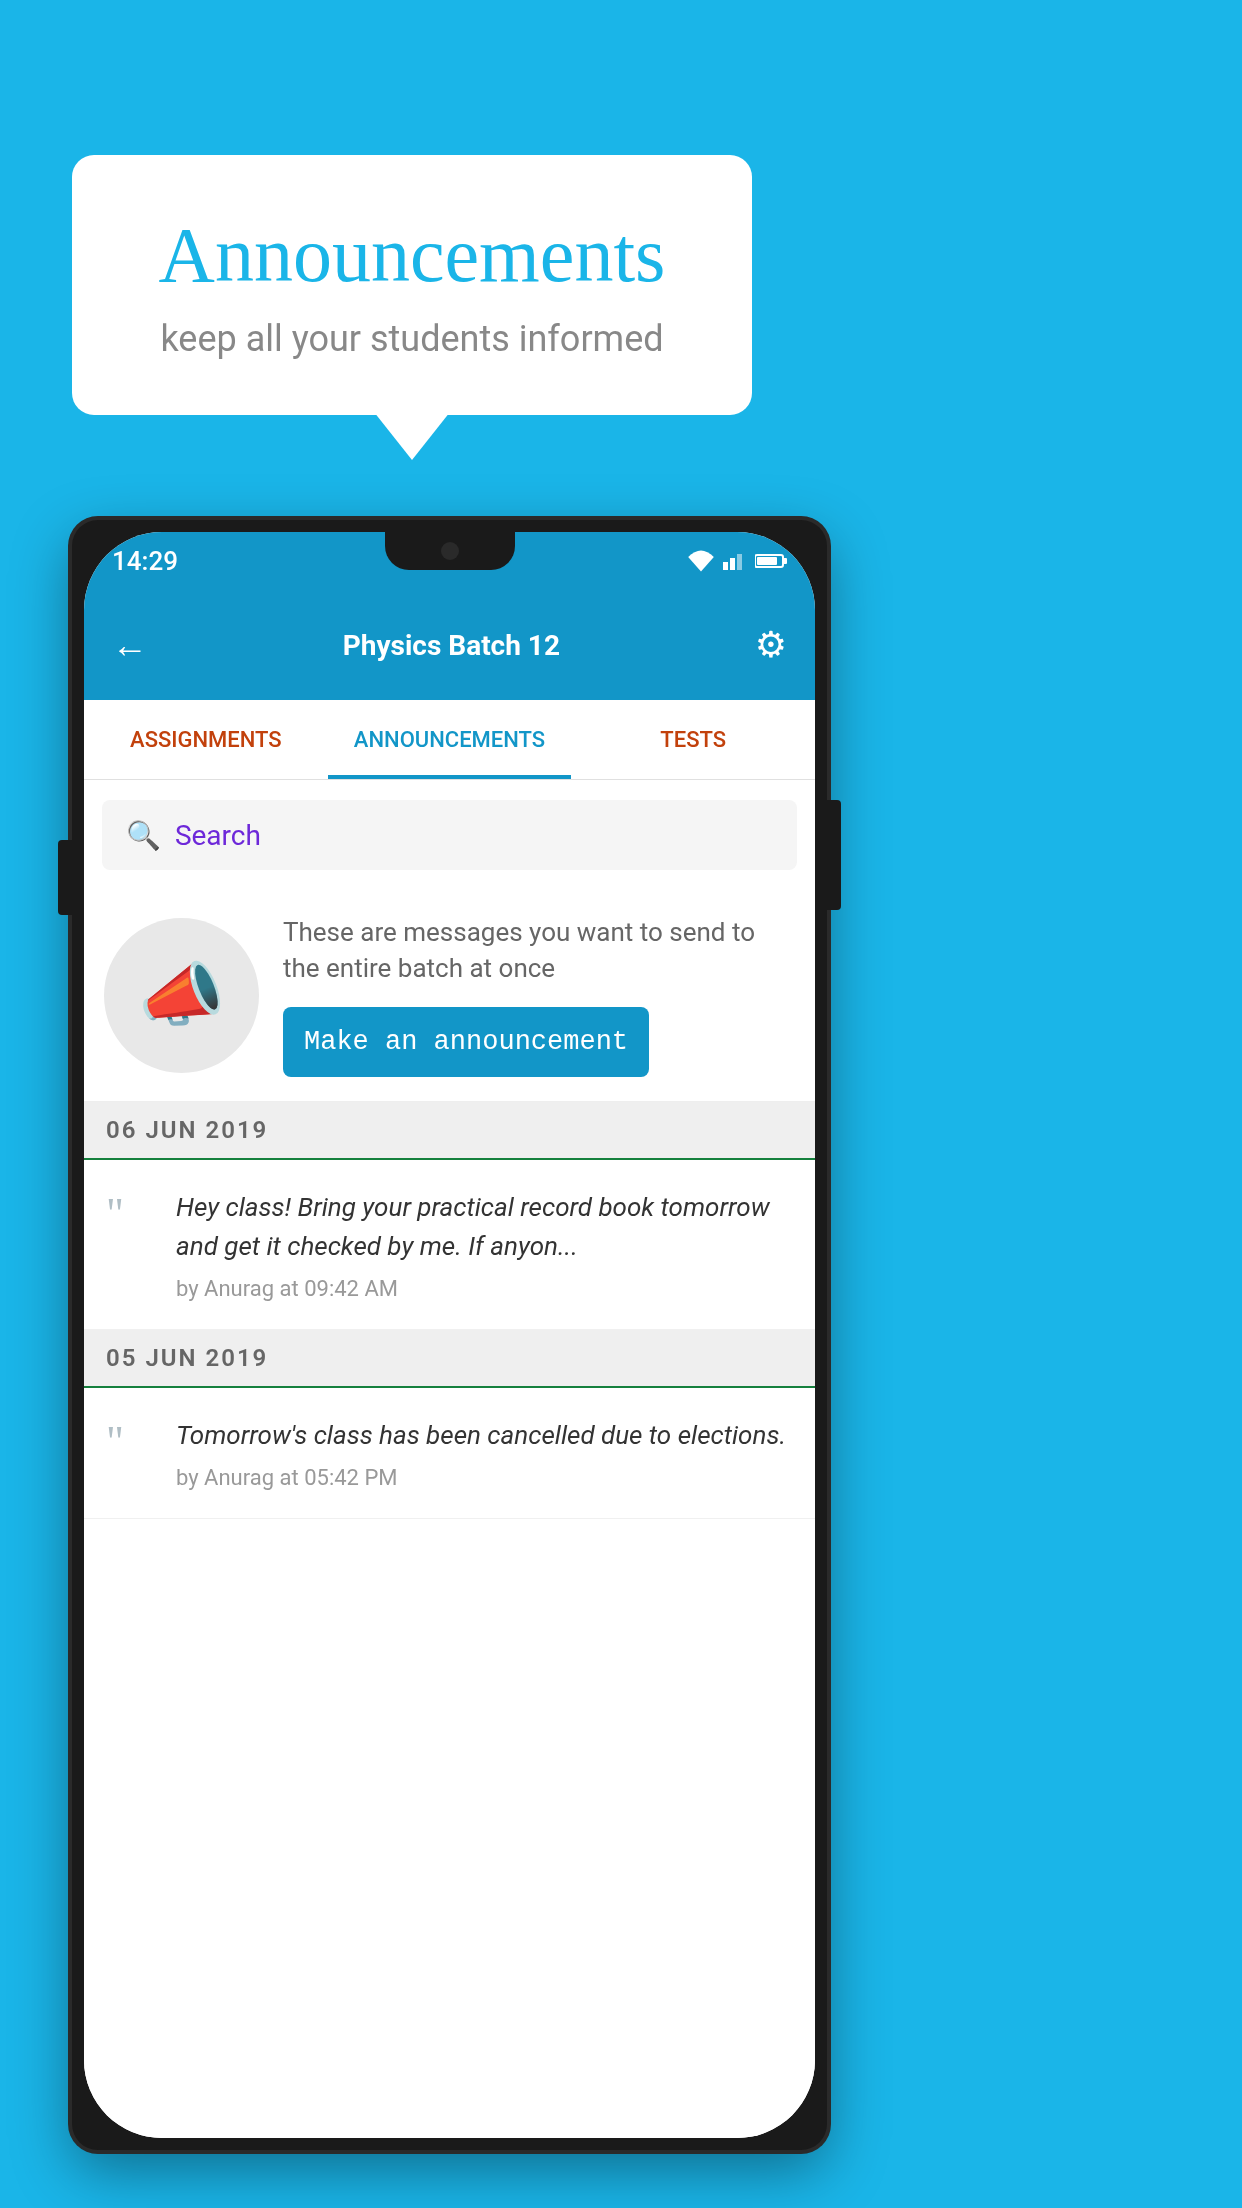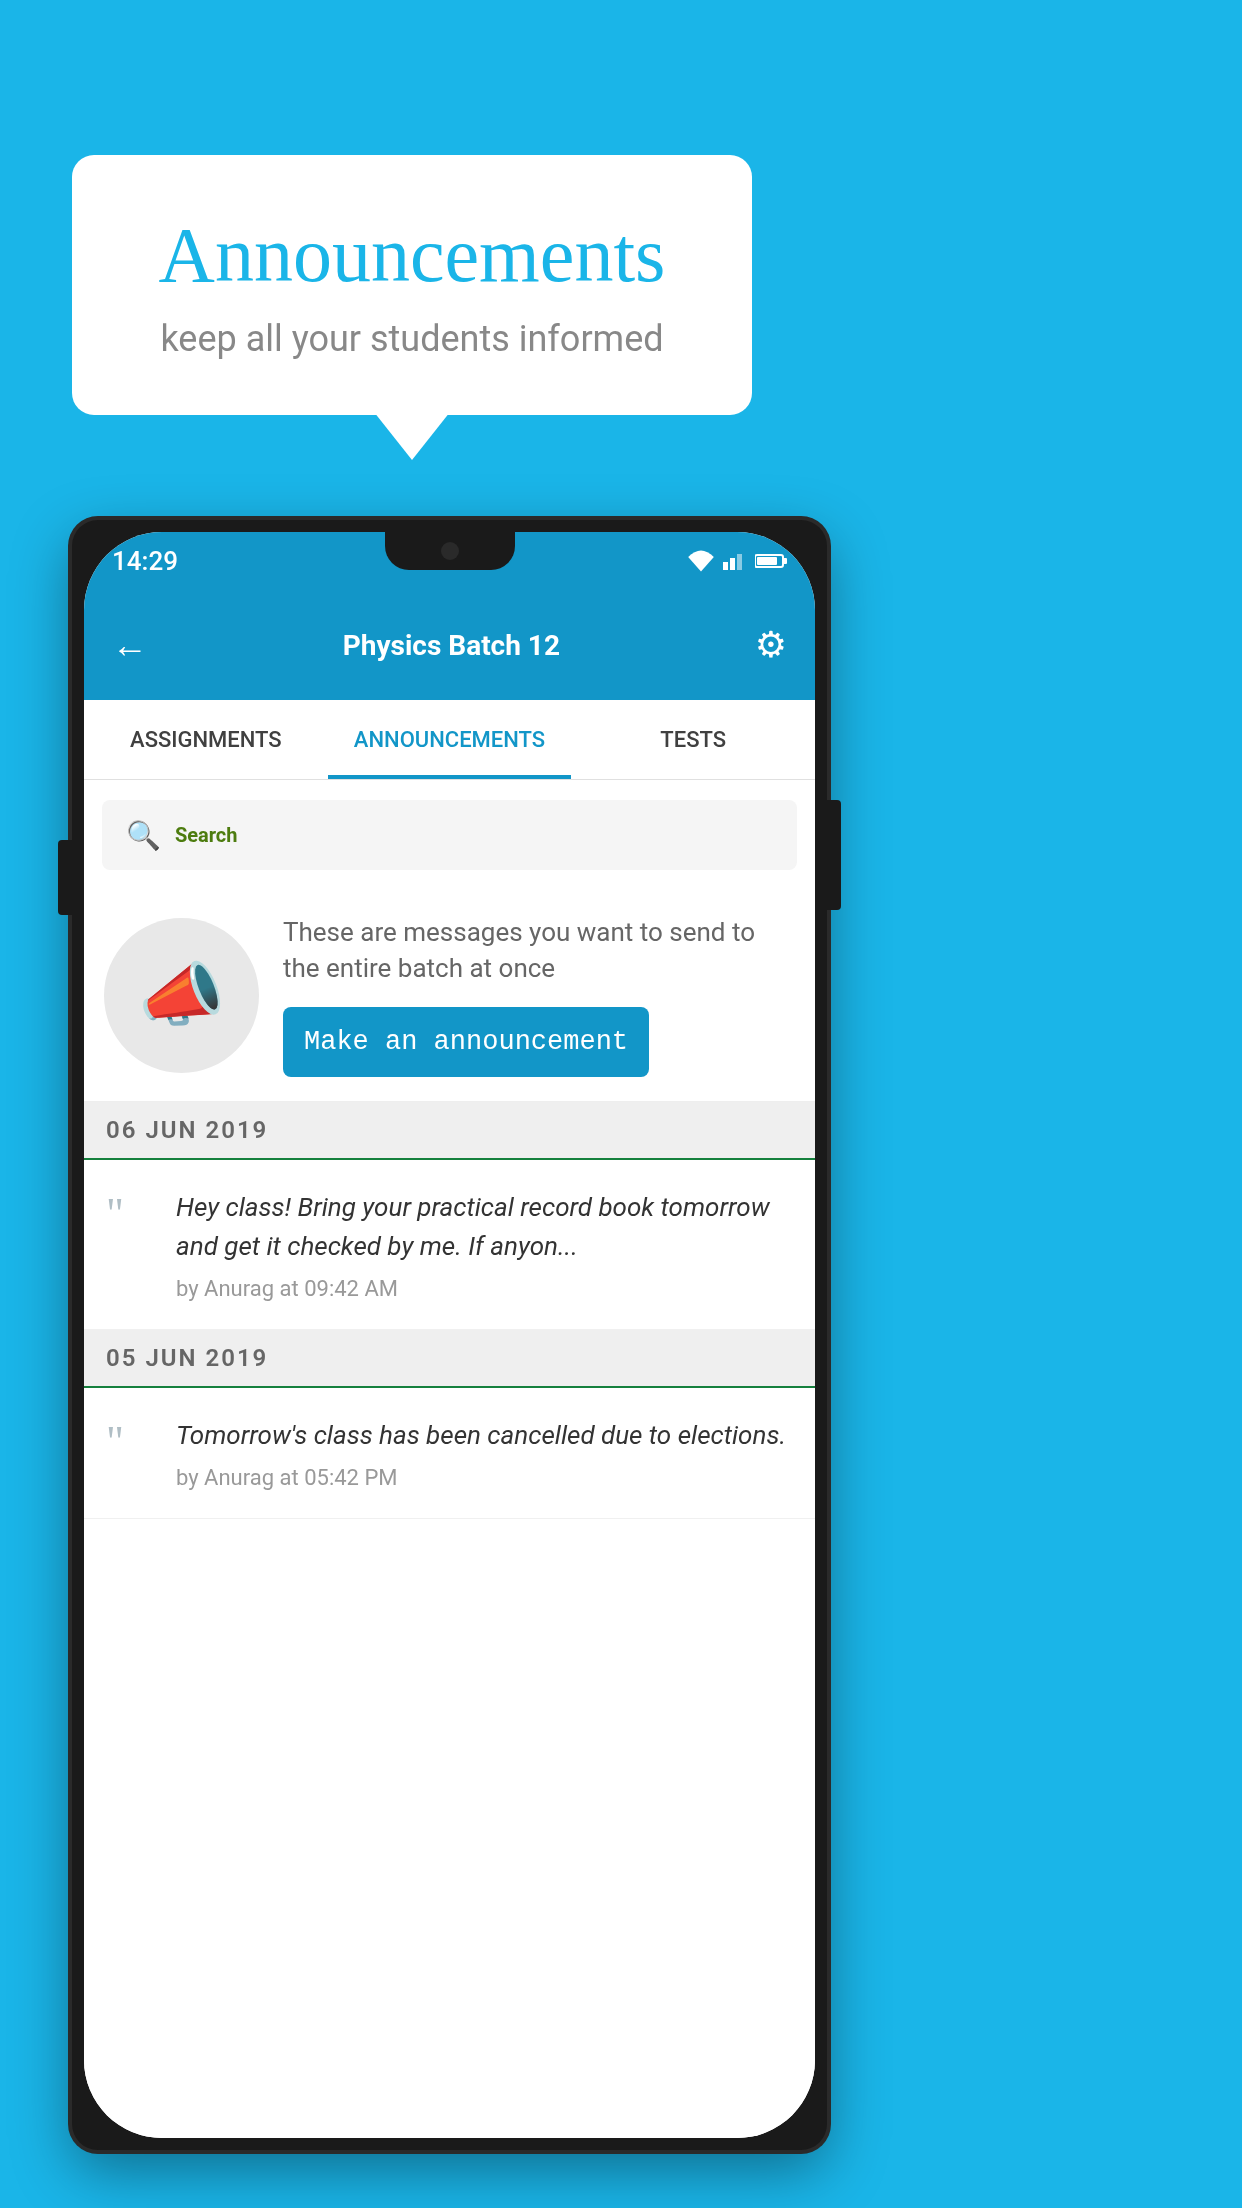--- a/index.html
+++ b/index.html
@@ -217,21 +217,21 @@
     }
 
     .tab-item {
       flex: 1;
       height: 100%;
       display: flex;
       align-items: center;
       justify-content: center;
       font-size: 22px;
       font-weight: 500;
-      color: #404040;
+      color: #c2410c;
       position: relative;
       cursor: pointer;
     }
 
     .tab-item.active {
       color: #1296c8;
     }
 
     .tab-item.active::after {
       content: '';
@@ -265,23 +265,22 @@
       padding: 0 24px;
     }
 
     .search-icon {
       color: #999;
       font-size: 28px;
       margin-right: 14px;
     }
 
     .search-text {
-      color: #4d7c0f;
-      font-size: 20px;
-      font-weight: bold;
+      color: #6d28d9;
+      font-size: 28px;
     }
 
     
     .announcement-promo {
       display: flex;
       align-items: center;
       padding: 24px 20px;
       border-bottom: 1px solid #eee;
       gap: 24px;
     }

